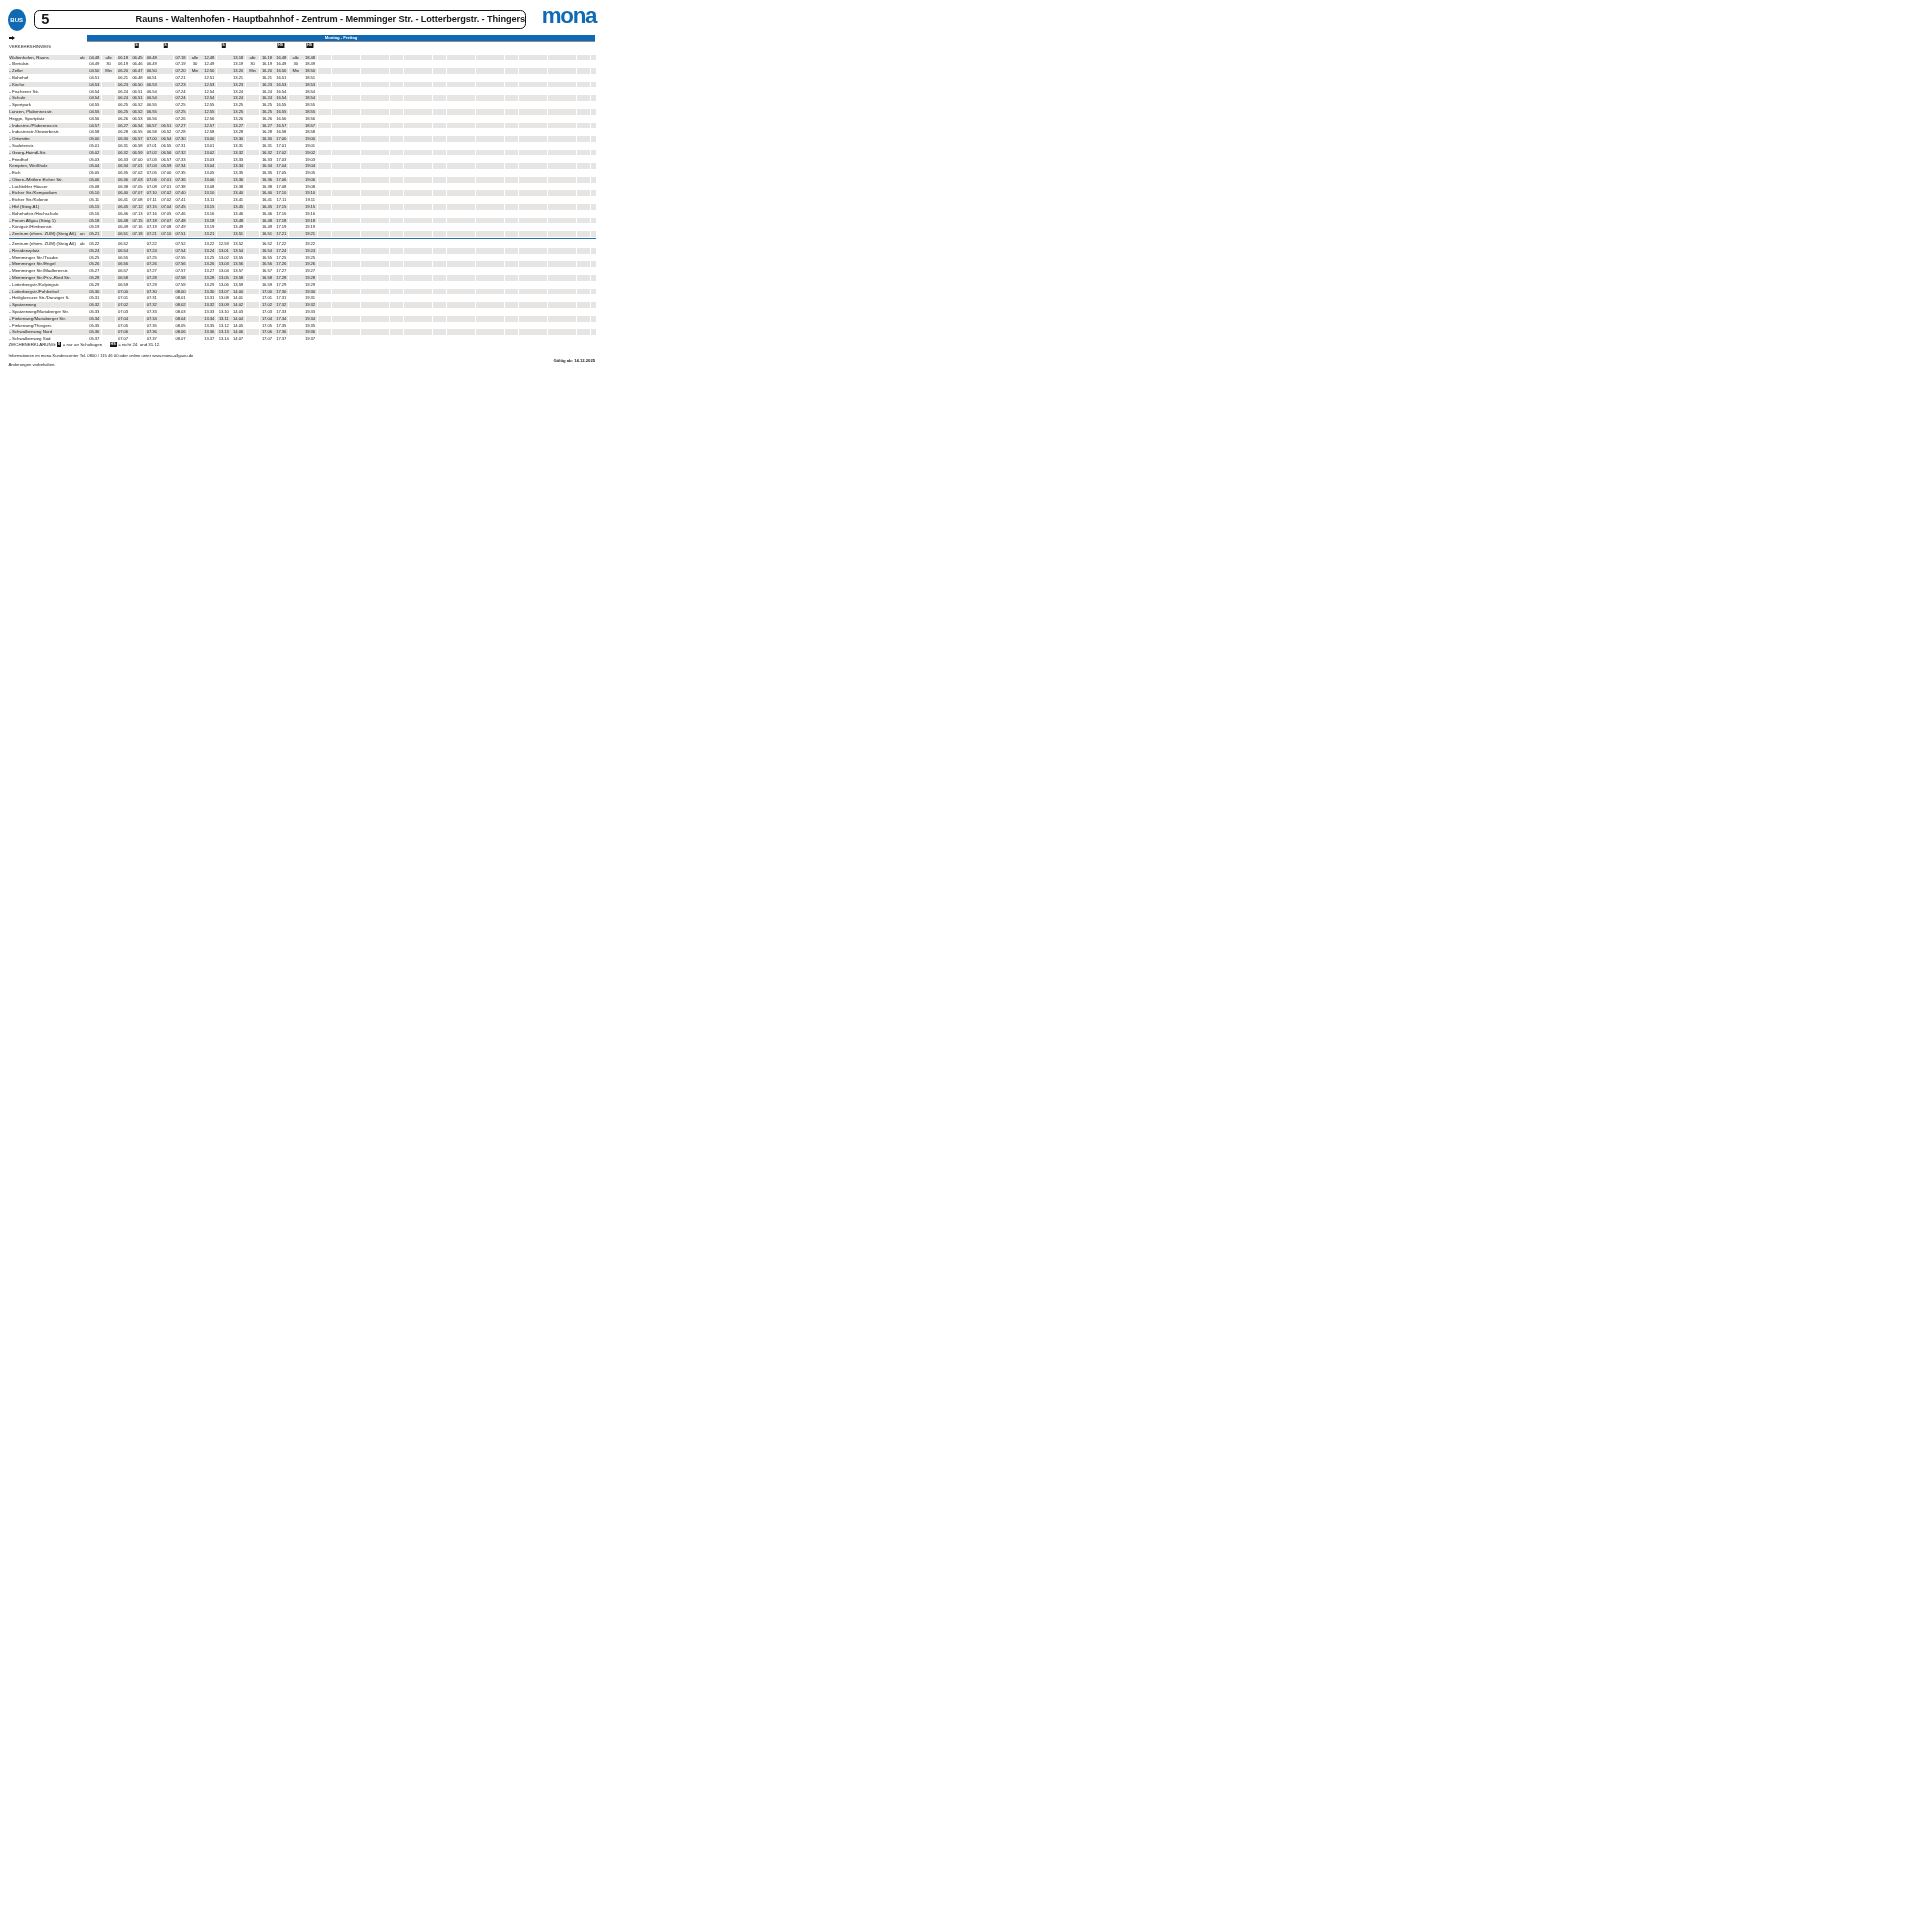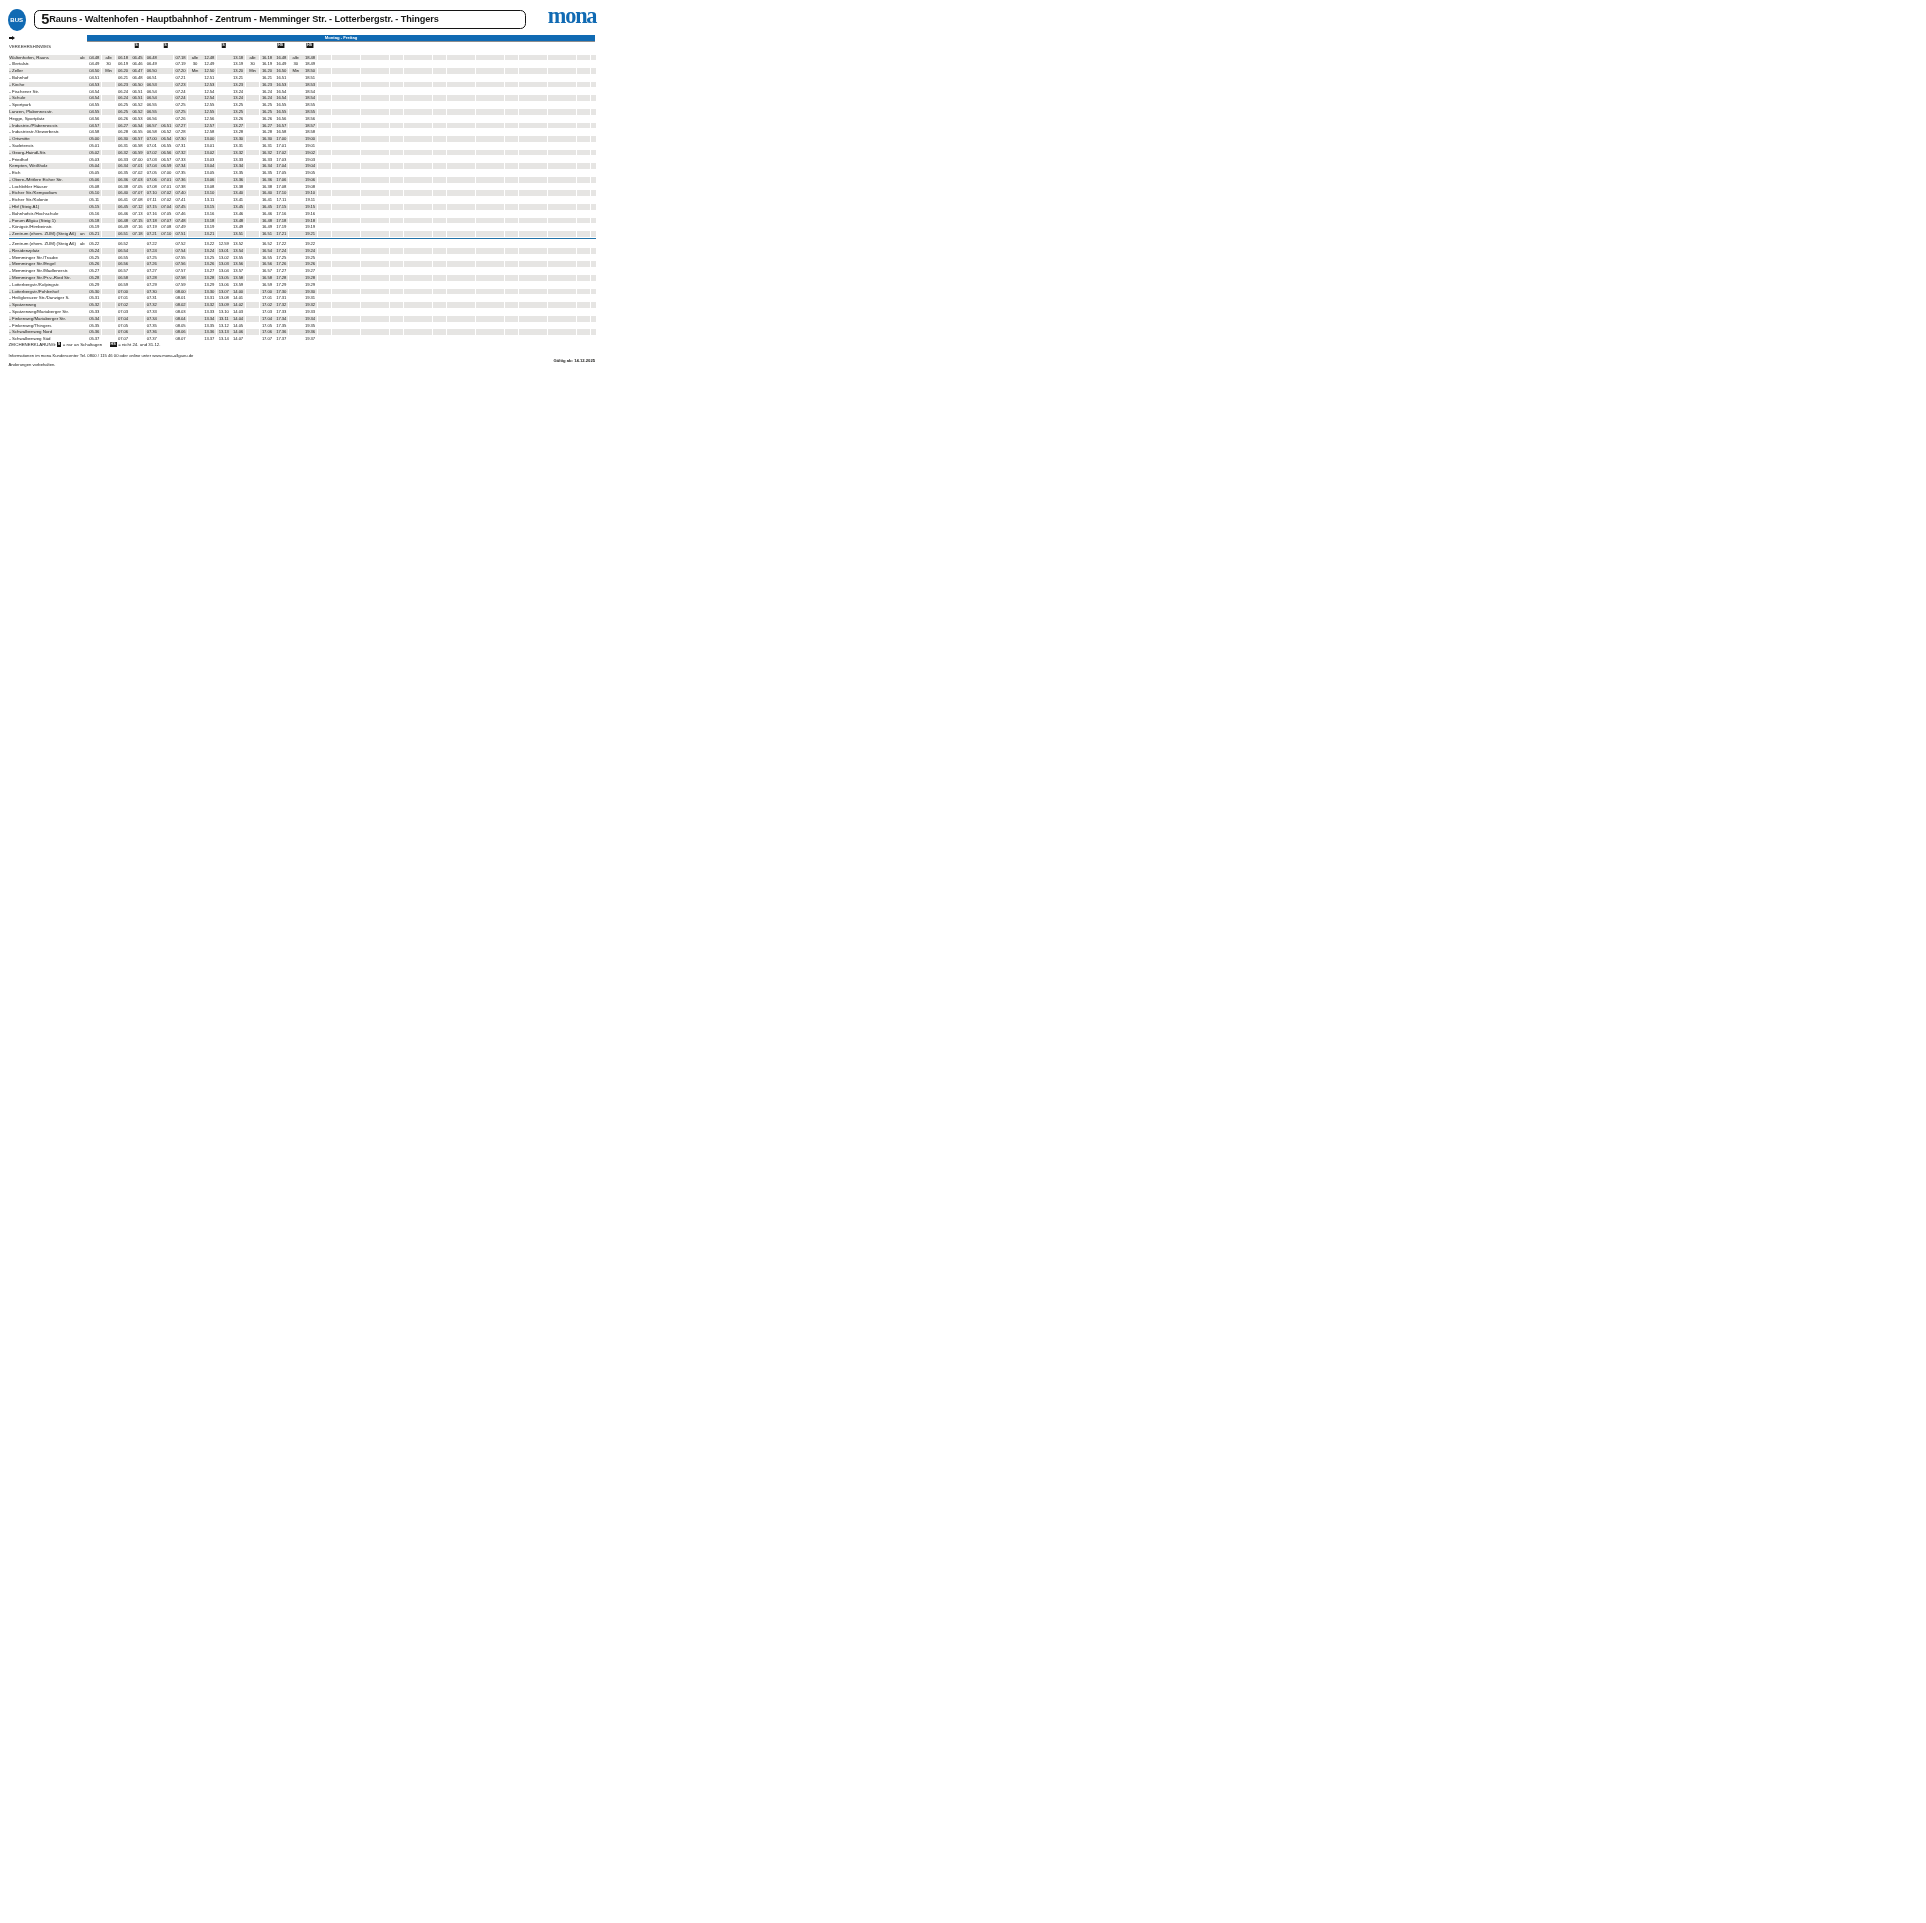--- a/index.html
+++ b/index.html
@@ -12,23 +12,23 @@
   body{background:#fff;font-family:"Liberation Sans",sans-serif;color:var(--ink);}
   .page{position:relative;width:604px;height:427px;background:#fff;overflow:hidden;}
 
   
   .bus-badge{position:absolute;left:7.7px;top:8.9px;width:18px;height:22.3px;border-radius:50%;
     background:var(--blue);color:#fff;font-weight:bold;font-size:6px;letter-spacing:0.1px;
     display:flex;align-items:center;justify-content:center;}
   .title-box{position:absolute;left:34px;top:9.6px;width:492px;height:19.6px;border:1.2px solid #141414;
     border-radius:5.4px;display:flex;align-items:center;background:#fff;}
   .line-number{font-size:14.6px;font-weight:bold;padding-left:6.2px;margin-top:-1.2px;}
-  .route-title{flex:1;text-align:left;font-size:9.2px;font-weight:bold;letter-spacing:-0.1px;white-space:nowrap;}
+  .route-title{flex:1;text-align:right;font-size:9.2px;font-weight:bold;letter-spacing:-0.1px;white-space:nowrap;}
   .mona{position:absolute;right:7.7px;top:4.6px;font-size:22.3px;font-weight:bold;color:var(--blue);
-    letter-spacing:-1.2px;line-height:1;font-family:Liberation Serif, serif;}
+    letter-spacing:-1.2px;line-height:1;}
 
   
   .arrow-icon{position:absolute;left:8.5px;top:36px;width:7.7px;height:4.6px;}
   .arrow-icon::before{content:"";position:absolute;left:0;top:1.3px;width:4.2px;height:1.9px;background:#141414;}
   .arrow-icon::after{content:"";position:absolute;left:3.9px;top:0;border-left:3.9px solid #141414;
     border-top:2.3px solid transparent;border-bottom:2.3px solid transparent;}
   .day-bar{position:absolute;left:87px;top:35px;width:508px;height:6.5px;background:var(--blue);
     border-bottom:0.8px solid #8e8e8e;color:#fff;font-size:4.2px;font-weight:bold;
     display:flex;align-items:center;justify-content:center;}
 

